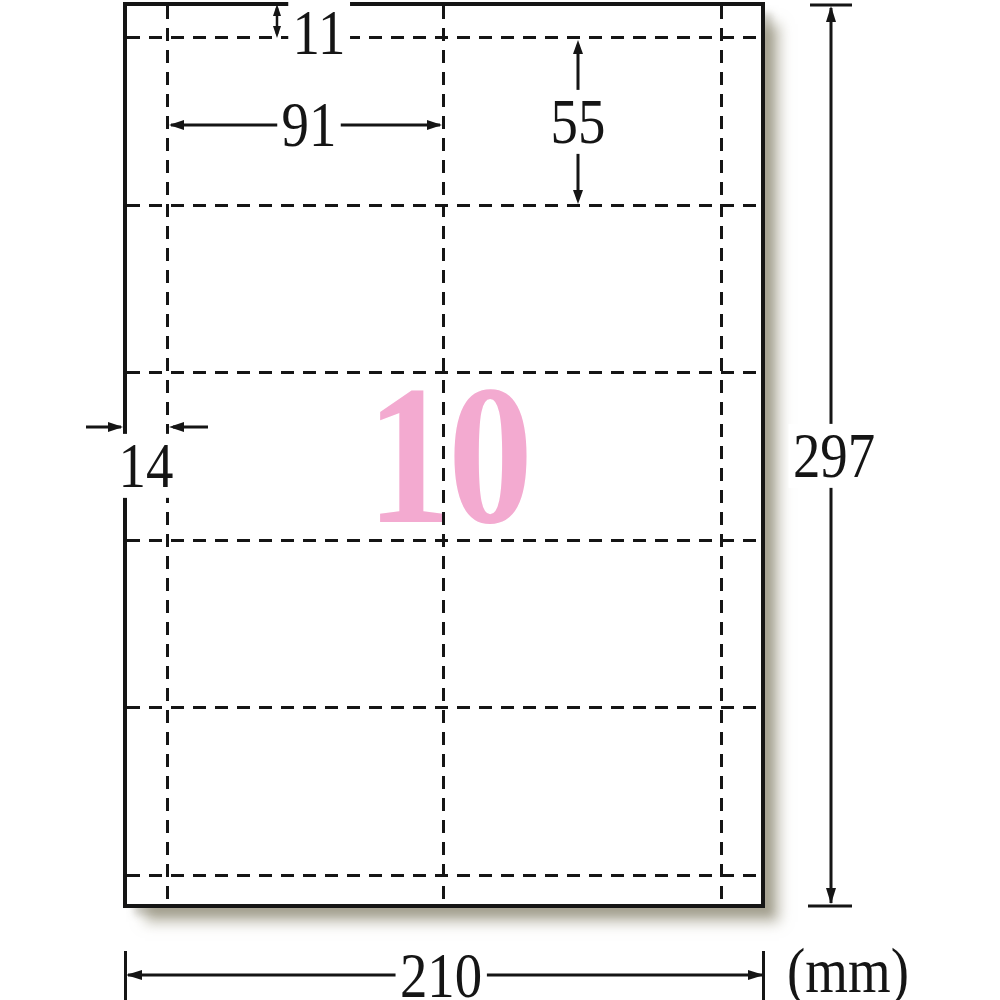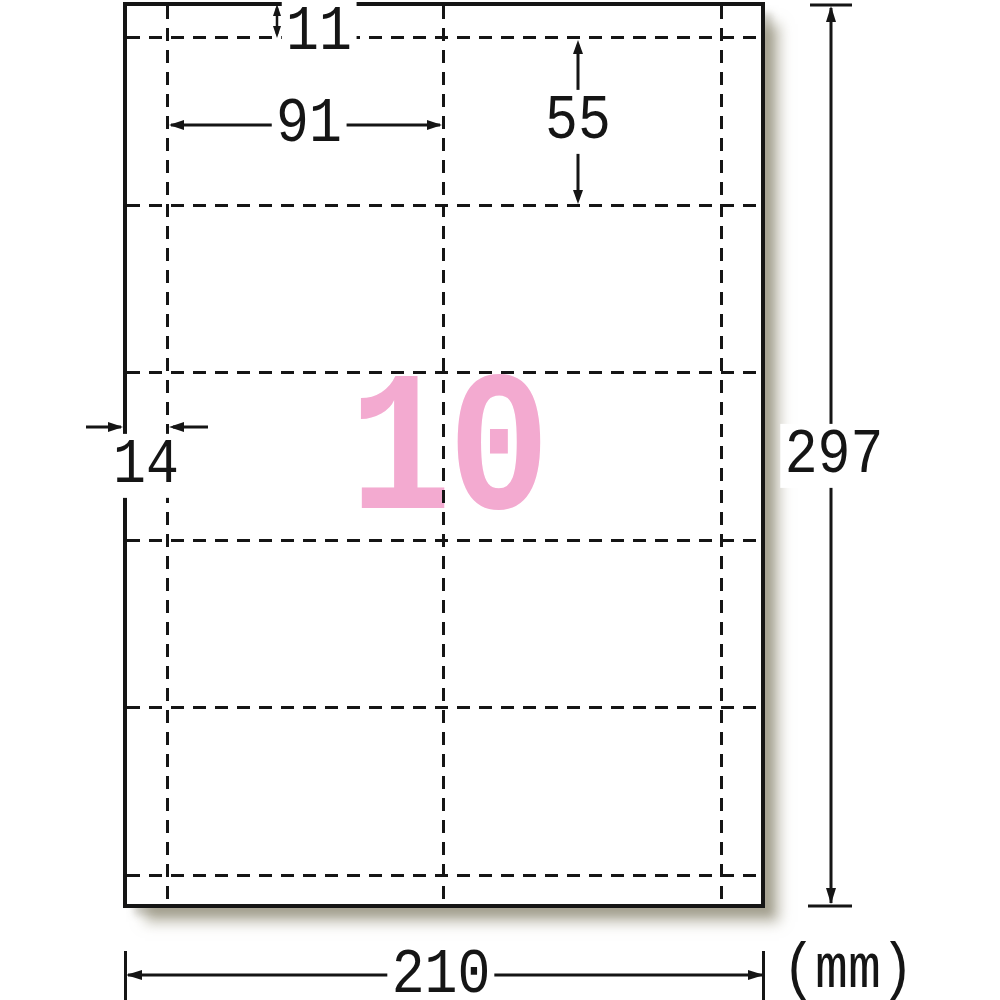--- a/index.html
+++ b/index.html
@@ -1,18 +1,18 @@
 <!DOCTYPE html>
 <html><head>
 <meta charset="utf-8">
 <style>
   html,body{margin:0;padding:0;background:#ffffff;}
   #stage{
     position:relative;width:1000px;height:1000px;background:#ffffff;
-    font-family:Liberation Mono, monospace;color:#151515;overflow:hidden;
+    font-family:Liberation Serif, serif;color:#151515;overflow:hidden;
   }
   
   .sheet{
     position:absolute;left:123px;top:2px;width:634px;height:898px;
     background:#ffffff;border:4px solid #151515;z-index:0;
     box-shadow:18px 18px 13px -4px rgba(128,122,96,0.55),
                9px 9px 7px -2px rgba(110,105,85,0.30);
   }
   
   .vline{

